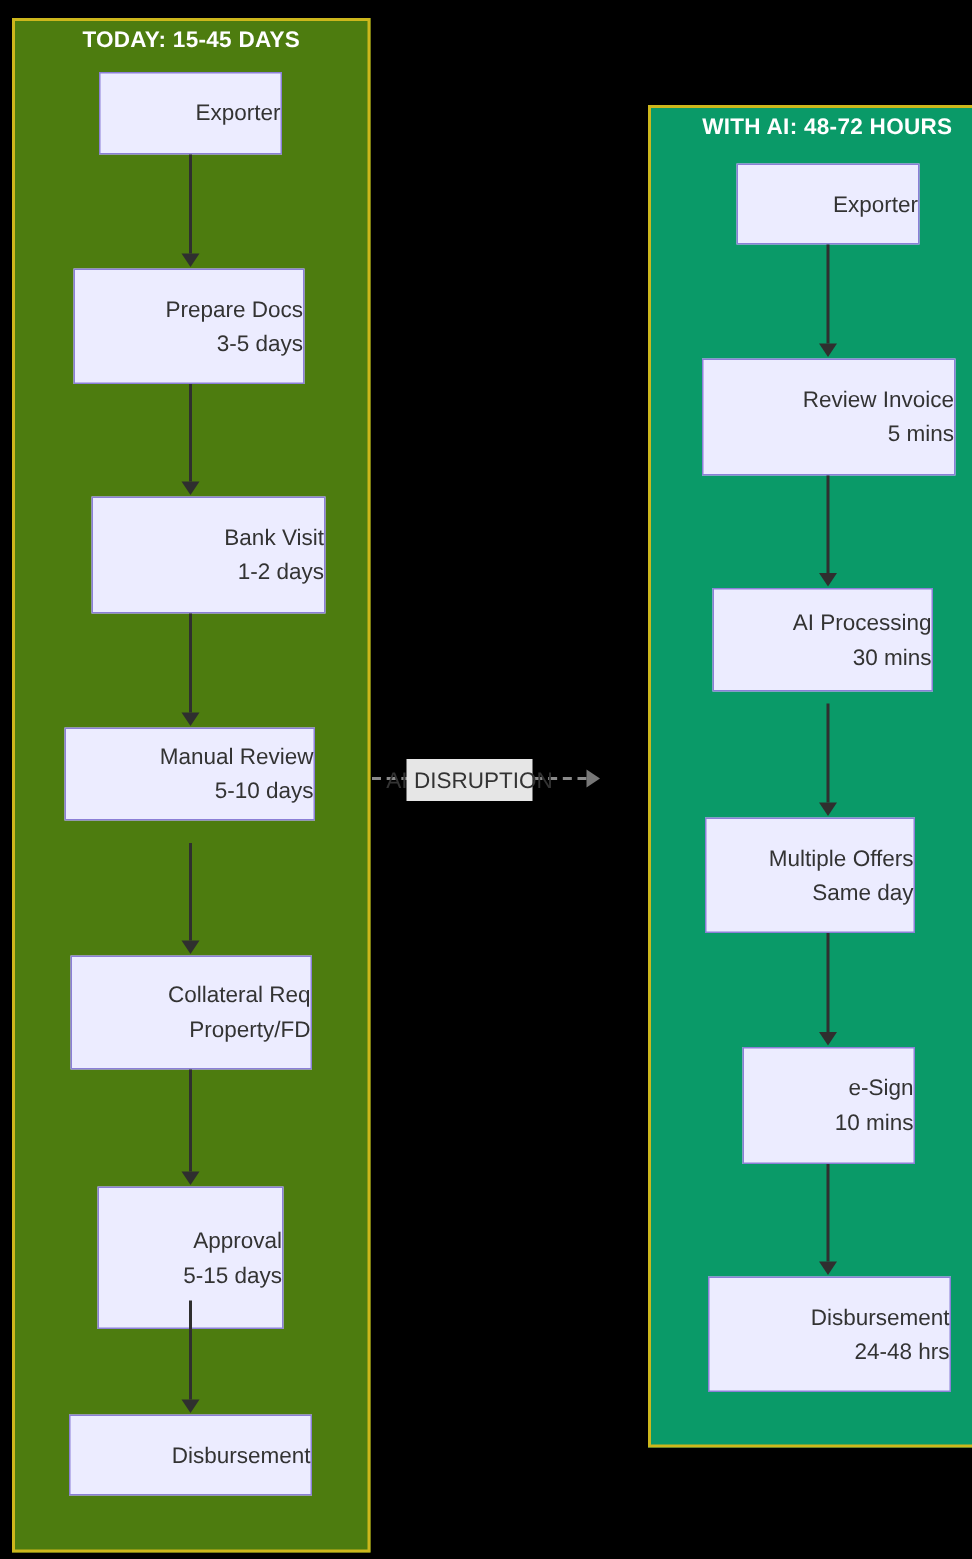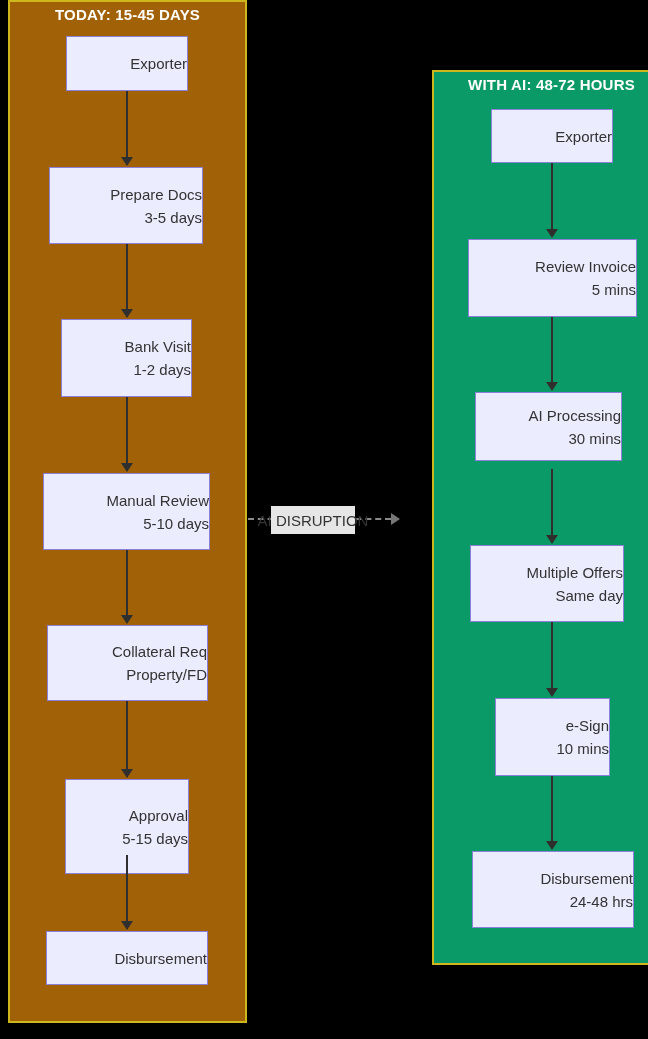--- a/index.html
+++ b/index.html
@@ -1,21 +1,21 @@
 <!DOCTYPE html>
 <html><head>
 <meta charset="utf-8">
 <style>
   html,body{margin:0;padding:0;background:#000;}
   .stage{
     position:relative;width:648px;height:1039px;background:#000;overflow:hidden;
     font-family:"Liberation Sans",sans-serif;
   }
   .panel{position:absolute;border:2px solid #cdb71c;box-sizing:border-box;}
-  .panel-today{left:8px;top:0;width:239px;height:1023px;background:#a16207;}
+  .panel-today{left:8px;top:12px;width:239px;height:1023px;background:#4d7c0f;}
   .panel-ai{left:400px;top:70px;width:239px;height:895px;background:#0a9a68;margin-left:32px;}
   .panel-title{
     position:absolute;left:0;right:0;top:4px;text-align:center;
     color:#ffffff;font-size:15px;font-weight:700;letter-spacing:.2px;
   }
   .node{
     position:absolute;background:#ececff;border:1.5px solid #8b7fd7;box-sizing:border-box;
     color:#333333;font-size:15px;line-height:23px;
     display:flex;flex-direction:column;align-items:flex-end;justify-content:center;
     text-align:center;
@@ -54,29 +54,29 @@
     <div class="ahead-down" style="left:111px;top:155px"></div>
 
     <div class="node" style="left:39px;top:165px;width:154px;height:77px">
       <div>Prepare Docs</div>
       <div>3-5 days</div>
     </div>
 
     <div class="vline" style="left:116px;top:242px;height:65px"></div>
     <div class="ahead-down" style="left:111px;top:307px"></div>
 
-    <div class="node" style="left:51px;top:317px;width:131px;height:78px">
+    <div class="node" style="left:51px;top:317px;width:156px;height:78px">
       <div>Bank Visit</div>
       <div>1-2 days</div>
     </div>
 
     <div class="vline" style="left:116px;top:395px;height:66px"></div>
     <div class="ahead-down" style="left:111px;top:461px"></div>
 
-    <div class="node" style="left:33px;top:471px;width:167px;height:77px">
+    <div class="node" style="left:33px;top:471px;width:167px;height:62px">
       <div>Manual Review</div>
       <div>5-10 days</div>
     </div>
 
     <div class="vline" style="left:116px;top:548px;height:65px"></div>
     <div class="ahead-down" style="left:111px;top:613px"></div>
 
     <div class="node" style="left:37px;top:623px;width:161px;height:76px">
       <div>Collateral Req</div>
       <div>Property/FD</div>
@@ -117,21 +117,21 @@
     <div class="ahead-down" style="left:112px;top:310px"></div>
 
     <div class="node" style="left:41px;top:320px;width:147px;height:69px">
       <div>AI Processing</div>
       <div>30 mins</div>
     </div>
 
     <div class="vline" style="left:117px;top:397px;height:66px"></div>
     <div class="ahead-down" style="left:112px;top:463px"></div>
 
-    <div class="node" style="left:36px;top:473px;width:154px;height:77px">
+    <div class="node" style="left:36px;top:473px;width:140px;height:77px">
       <div>Multiple Offers</div>
       <div>Same day</div>
     </div>
 
     <div class="vline" style="left:117px;top:550px;height:66px"></div>
     <div class="ahead-down" style="left:112px;top:616px"></div>
 
     <div class="node" style="left:61px;top:626px;width:115px;height:78px">
       <div>e-Sign</div>
       <div>10 mins</div>

